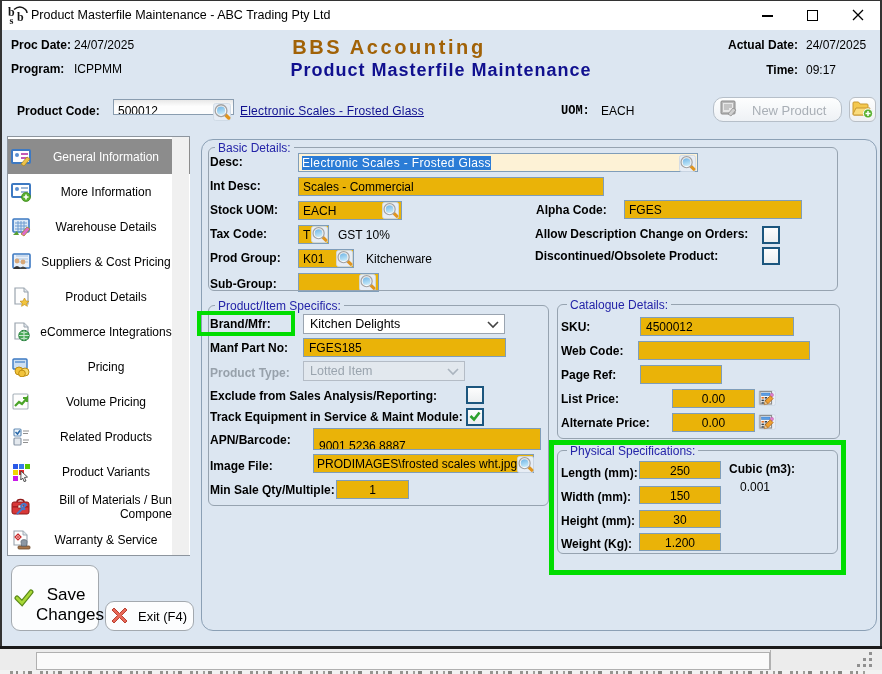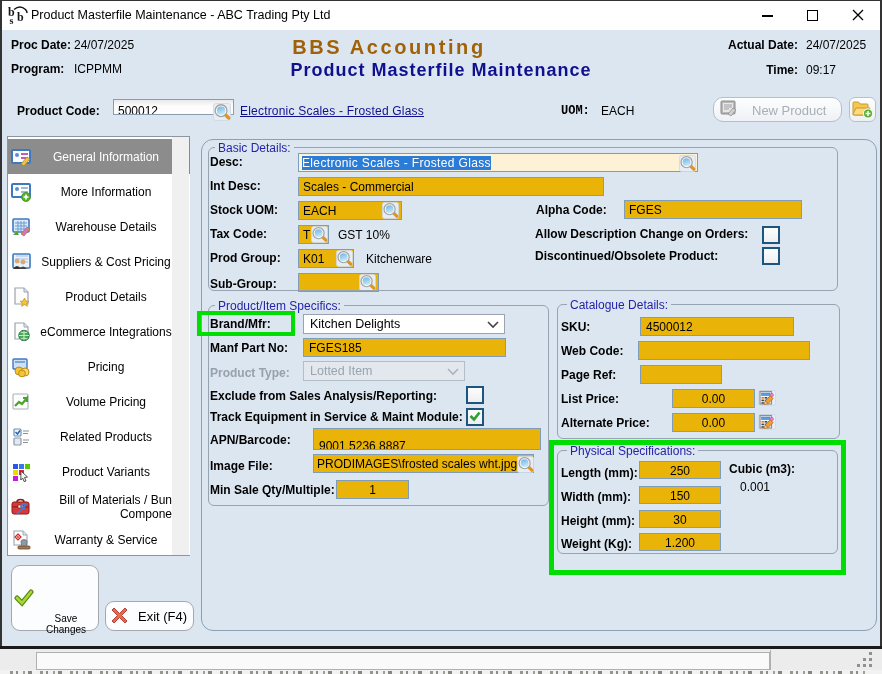--- a/index.html
+++ b/index.html
@@ -327,21 +327,21 @@
   <div class="leg" style="left:215px;top:299px;">Product/Item Specifics:</div>
 
   <div class="fs" style="left:557px;top:304px;width:281px;height:133px;"></div>
   <div class="leg" style="left:567px;top:298px;">Catalogue Details:</div>
 
   <div style="position:absolute;left:549px;top:440px;width:297px;height:135px;border:5px solid #00dd00;box-sizing:border-box;z-index:4;"></div>
   <div class="fs" style="left:557px;top:450px;width:279px;height:102px;"></div>
   <div class="leg" style="left:567px;top:444px;">Physical Specifications:</div>
 
   <div style="position:absolute;left:11px;top:565px;width:86px;height:64px;border:1px solid #a3a9af;border-radius:9px;background:#fcfdfe;"></div>
-  <div class="t" style="left:36px;top:613px;width:60px;text-align:center;font-size:10px;">Save<br>Changes</div>
+  <div class="t" style="left:36px;top:585px;width:60px;text-align:center;font-size:17px;">Save<br>Changes</div>
   <div style="position:absolute;left:105px;top:601px;width:87px;height:28px;border:1px solid #a3a9af;border-radius:9px;background:#fcfdfe;"></div>
   <div class="t" style="left:138px;top:609px;font-size:13px;">Exit (F4)</div>
 
   <div style="position:absolute;left:0;top:646px;width:882px;height:3px;background:#1a1a1a;z-index:51"></div>
   <div style="position:absolute;left:0;top:649px;width:882px;height:21px;background:#ececec;z-index:51"></div>
   <div style="position:absolute;left:36px;top:652px;width:734px;height:18px;background:#fafafa;border:1px solid #b0b0b0;box-sizing:border-box;z-index:52"></div>
   <div style="position:absolute;left:0;top:670px;width:882px;height:4px;background:#f2f2f2;z-index:51"></div>
 </div>
 
 </body></html>

